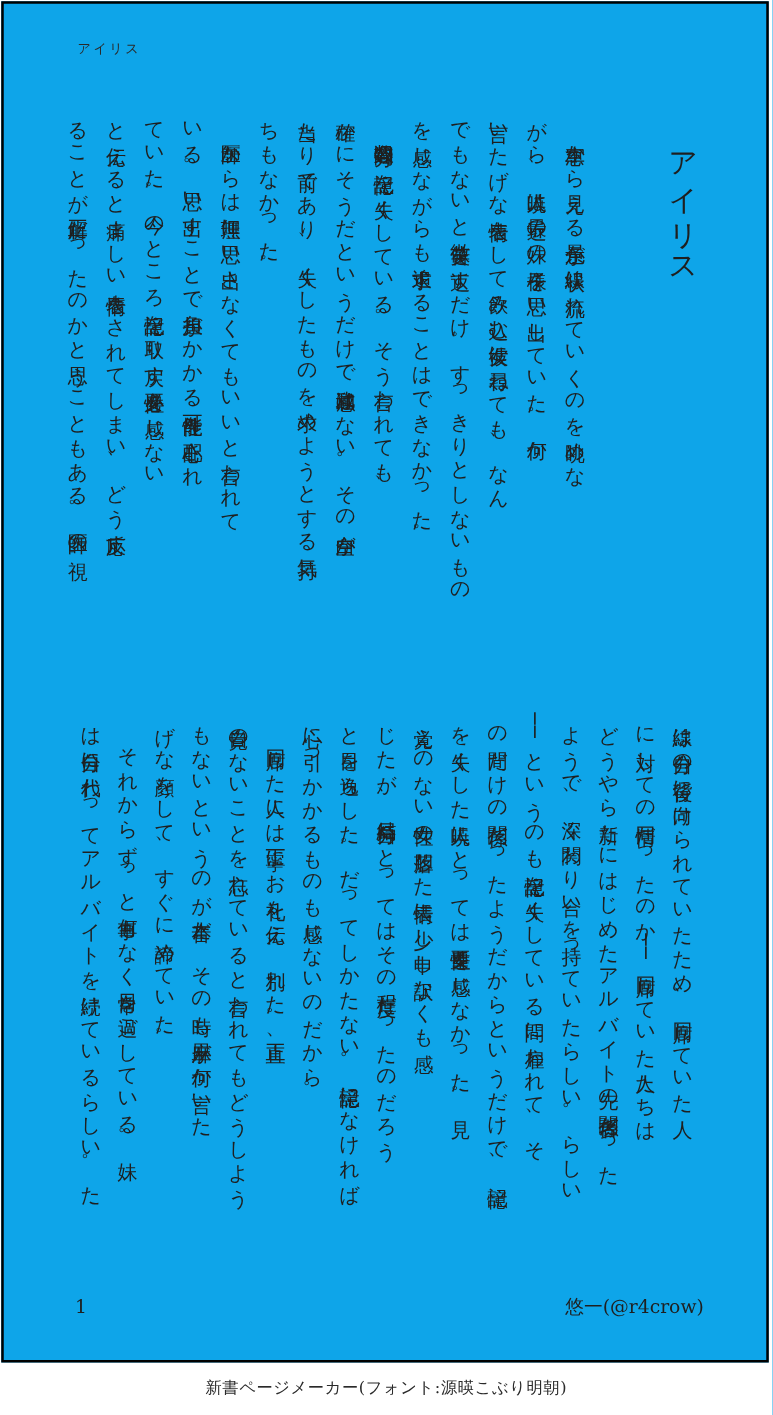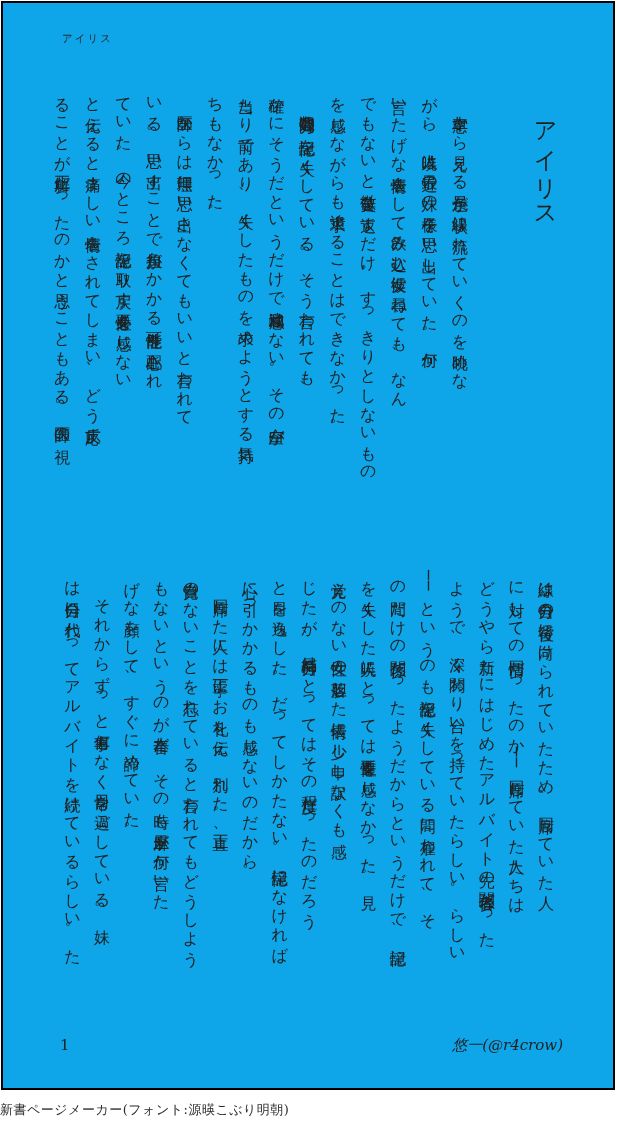--- a/index.html
+++ b/index.html
@@ -34,25 +34,25 @@
   }
   .text-block .tline{white-space:nowrap;}
   .block-top{left:43px;top:83px;width:429px;height:438px;line-height:30.6px;}
   .block-bottom{left:52px;top:567px;width:506px;height:438px;line-height:29.6px;}
   .page-number{
     position:absolute;left:57px;top:1033px;
     font-size:15px;color:#1f1f1f;
   }
   .author-credit{
     position:absolute;right:50px;top:1033px;
-    font-size:15px;color:#1f1f1f;white-space:nowrap;font-style:italic;
+    font-size:15px;color:#1f1f1f;white-space:nowrap;
   }
   .footer-caption{
     position:absolute;left:0;top:1101px;width:618px;
-    font-size:13px;letter-spacing:0.5px;color:#2a2a2a;
+    text-align:center;font-size:13px;letter-spacing:0.5px;color:#2a2a2a;
   }
 </style>
 </head>
 <body>
 
 <div class="page">
 
   <div class="running-head">アイリス</div>
 
   <div class="page-title">アイリス</div>

